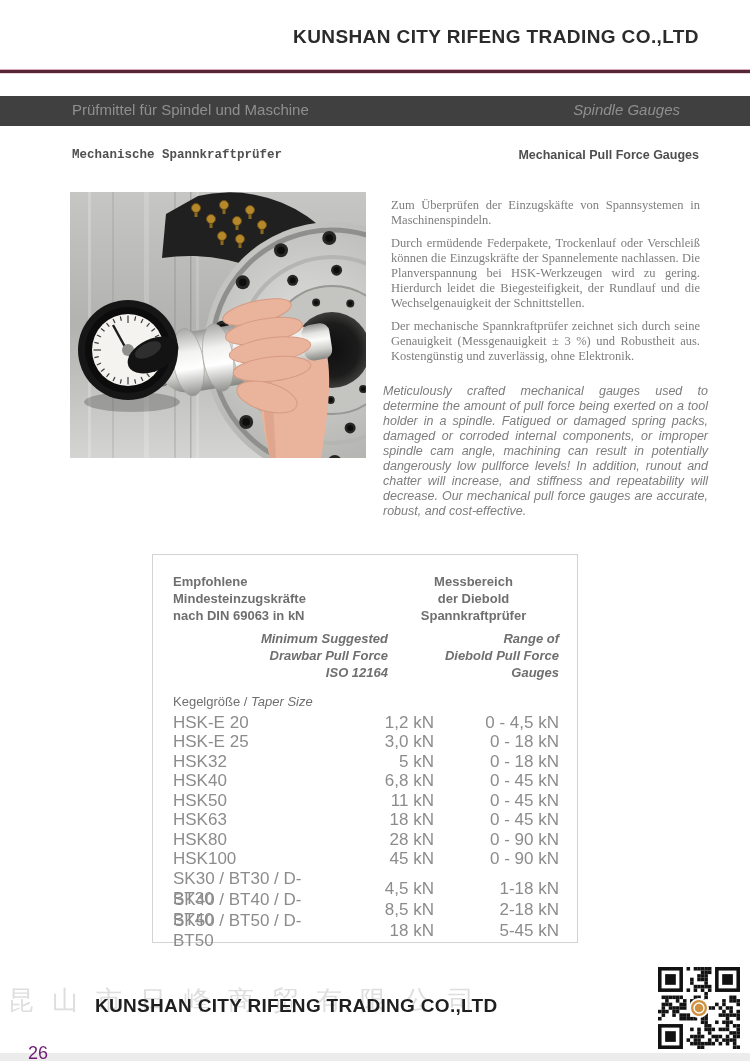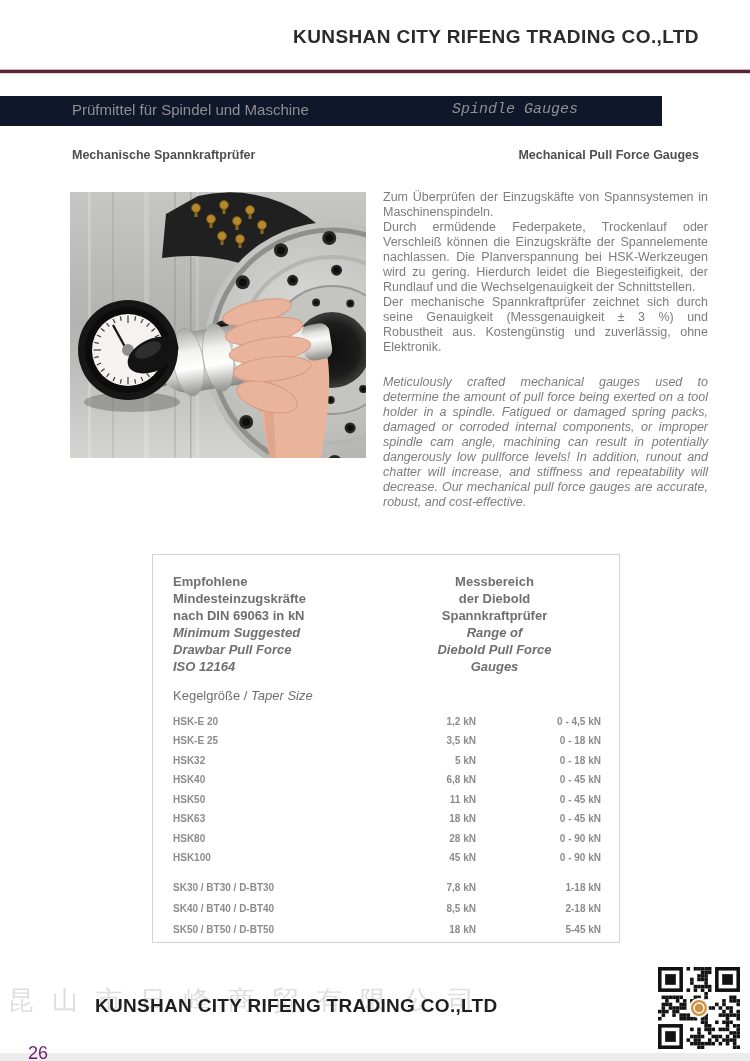--- a/index.html
+++ b/index.html
@@ -15,69 +15,69 @@
     position:absolute; top:26px; right:70px;
     font-size:19px; font-weight:600; letter-spacing:.4px; color:#2b2b2b;
     white-space:nowrap;
   }
   .accent-line {
     position:absolute; top:69px; left:0; width:750px; height:3px;
     background:#572636;
     border-top:1px solid #dcaab9; border-bottom:1px solid #e9d4db;
   }
   .section-band {
-    position:absolute; top:96px; left:0; width:662px; height:30px;
-    background:#0f172a;
+    position:absolute; top:96px; left:0; width:750px; height:30px;
+    background:#404040;
   }
   .band-left {
     position:absolute; left:72px; top:5px;
     font-size:15px; color:#8f8f8f;
   }
   .band-right {
-    position:absolute; right:84px; top:5px;
-    font-size:15px; font-style:italic; color:#8f8f8f;font-family:Liberation Mono, monospace;
+    position:absolute; right:70px; top:5px;
+    font-size:15px; font-style:italic; color:#8f8f8f;
   }
   
   .subhead-de {
     position:absolute; left:72px; top:148px;
-    font-size:12.5px; font-weight:bold; color:#4f4f4f;
+    font-size:12.5px; font-weight:bold; color:#4f4f4f;font-family:Liberation Mono, monospace;
   }
   .subhead-en {
     position:absolute; right:70px; top:148px;
     font-size:12.5px; font-weight:bold; color:#4f4f4f;
   }
   
   .photo {
     position:absolute; left:70px; top:192px; width:296px; height:266px;
     background:#bdbdbb; overflow:hidden;
   }
   .photo svg { display:block; width:296px; height:266px; }
   
   .copy {
     position:absolute; left:383px; top:190px; width:325px;
     color:#7d7d7d; font-size:12.5px; line-height:15px; text-align:justify;
   }
-  .gpara { margin:0; }
+  .gpara { margin:8px;font-family:Liberation Serif, serif; }
   .epara { margin-top:20px; font-style:italic; }
   
   .spec-table {
-    position:absolute; left:152px; top:554px; width:468px; height:389px;
+    position:absolute; left:152px; top:554px; width:426px; height:389px;
     border:1px solid #d3d3d3; background:#ffffff; box-sizing:border-box;
     color:#8c8c8c;
   }
   .tbl-inner { padding:18px 18px 0 20px; }
   .tbl-head { display:flex; }
   .th-col1 { width:215px; text-align:left; }
   .th-col2 { flex:1; text-align:center; }
   .th-de { font-size:13px; font-weight:bold; line-height:17px; color:#6f6f6f; }
-  .th-en { font-size:13px; font-weight:bold; font-style:italic; line-height:17px; color:#6f6f6f; margin-top:0; }
+  .th-en { font-size:13px; font-weight:bold; font-style:italic; line-height:17px; color:#6f6f6f; margin-top:6px;text-align:right; }
   .taper-label { margin-top:12px; font-size:13px; font-weight:normal; color:#6f6f6f; line-height:17px; }
   .taper-label .it { font-style:italic; }
   .rows { margin-top:3px; }
-  .trow { display:flex; align-items:flex-end; height:19.5px; font-size:10px;font-weight:bold; }
+  .trow { display:flex; align-items:center; height:19.5px; font-size:17px; }
   .rows-sk { margin-top:9px; }
   .rows-sk .trow { height:21px; }
   .c-taper { flex:1; text-align:left; }
   .c-force { width:95px; text-align:right; }
   .c-range { width:125px; text-align:right; }
   
   .wm-cn {
     position:absolute; left:8px; top:983px;
     font-size:26px; letter-spacing:18px; color:#dedede; white-space:nowrap;
     z-index:1;
@@ -358,21 +358,21 @@
         <span>Kegelgröße</span><span> / </span><span class="it">Taper Size</span>
       </div>
       <div class="rows" id="hsk-rows">
           <div class="trow">
             <div class="c-taper">HSK-E 20</div>
             <div class="c-force">1,2 kN</div>
             <div class="c-range">0 - 4,5 kN</div>
           </div>
           <div class="trow">
             <div class="c-taper">HSK-E 25</div>
-            <div class="c-force">3,5 kN</div>
+            <div class="c-force">3,0 kN</div>
             <div class="c-range">0 - 18 kN</div>
           </div>
           <div class="trow">
             <div class="c-taper">HSK32</div>
             <div class="c-force">5 kN</div>
             <div class="c-range">0 - 18 kN</div>
           </div>
           <div class="trow">
             <div class="c-taper">HSK40</div>
             <div class="c-force">6,8 kN</div>
@@ -395,21 +395,21 @@
           </div>
           <div class="trow">
             <div class="c-taper">HSK100</div>
             <div class="c-force">45 kN</div>
             <div class="c-range">0 - 90 kN</div>
           </div>
         </div>
       <div class="rows rows-sk" id="sk-rows">
           <div class="trow">
             <div class="c-taper">SK30 / BT30 / D-BT30</div>
-            <div class="c-force">7,8 kN</div>
+            <div class="c-force">4,5 kN</div>
             <div class="c-range">1-18 kN</div>
           </div>
           <div class="trow">
             <div class="c-taper">SK40 / BT40 / D-BT40</div>
             <div class="c-force">8,5 kN</div>
             <div class="c-range">2-18 kN</div>
           </div>
           <div class="trow">
             <div class="c-taper">SK50 / BT50 / D-BT50</div>
             <div class="c-force">18 kN</div>

